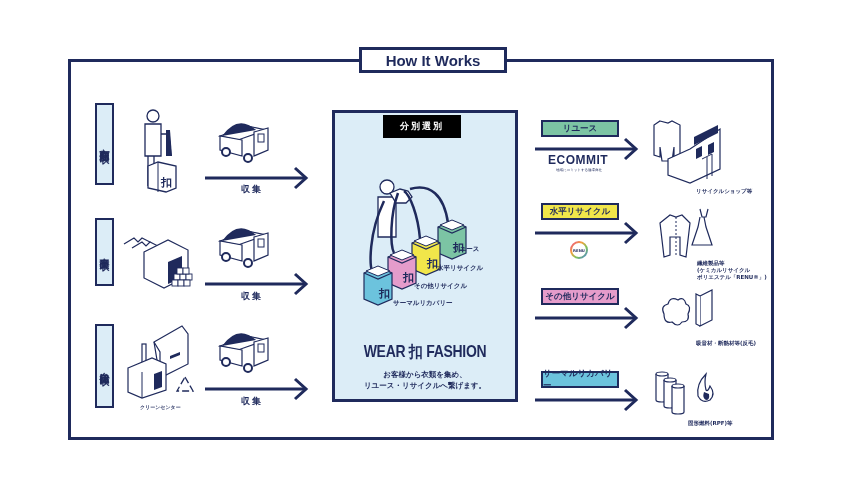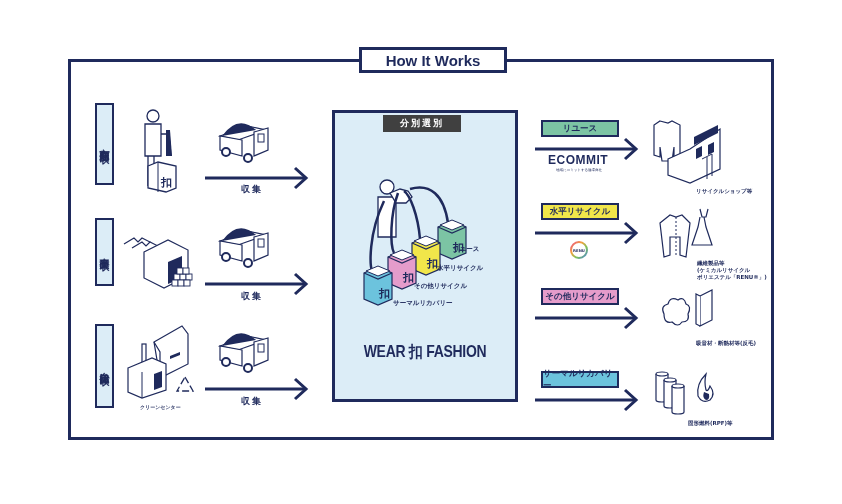--- a/index.html
+++ b/index.html
@@ -2,21 +2,21 @@
 <html><head>
 <meta charset="utf-8">
 <style>
   html, body { margin:0; padding:0; background:#ffffff; }
   body { width:842px; height:504px; position:relative; overflow:hidden; font-family:"DejaVu Sans", sans-serif; color:#1f2a5c; }
   .frame { position:absolute; left:68px; top:59px; width:706px; height:381px; border:3px solid #1f2a5c; box-sizing:border-box; }
   .title-box { position:absolute; left:359px; top:47px; width:148px; height:26px; background:#fff; border:3px solid #1f2a5c; box-sizing:border-box; display:flex; align-items:center; justify-content:center; font-family:"Liberation Sans", sans-serif; font-weight:bold; font-size:15px; color:#1f2a5c; }
   .source-label { position:absolute; left:95px; width:19px; background:#dcedf7; border:2px solid #1f2a5c; box-sizing:border-box; display:flex; flex-direction:column; align-items:center; justify-content:center; font-size:10px; font-weight:bold; line-height:15px; color:#1f2a5c; }
   .collect-label { position:absolute; font-size:9px; font-weight:bold; color:#1f2a5c; letter-spacing:2px;text-align:center; }
   .center-panel { position:absolute; left:332px; top:110px; width:186px; height:292px; background:#dcedf7; border:3px solid #1f2a5c; box-sizing:border-box; }
-  .center-tag { position:absolute; left:383px; top:115px; width:78px; height:17px; background:#404040; color:#fff; font-size:9px; font-weight:bold; display:flex; align-items:center; justify-content:center; letter-spacing:2px; }
+  .center-tag { position:absolute; left:383px; top:115px; width:78px; height:23px; background:#000000; color:#fff; font-size:9px; font-weight:bold; display:flex; align-items:center; justify-content:center; letter-spacing:2px; }
   .brand { position:absolute; left:332px; top:343px; width:186px; text-align:center; font-family:"Liberation Sans", sans-serif; font-weight:bold; font-size:14px; color:#1f2a5c; letter-spacing:-0.3px; transform:scaleY(1.15); }
   .tagline { position:absolute; left:332px; top:369px; width:186px; text-align:center; font-size:7.5px; font-weight:bold; line-height:11px; color:#1f2a5c; }
   .bin-label { position:absolute; font-size:6.5px; font-weight:bold; color:#1f2a5c; white-space:nowrap; }
   .cat-box { position:absolute; left:541px; width:78px; height:17px; border:2px solid #1f2a5c; box-sizing:border-box; display:flex; align-items:center; justify-content:center; font-size:8.5px; font-weight:bold; color:#1f2a5c; }
   .dest-label { position:absolute; font-size:5.5px; font-weight:bold; color:#1f2a5c; white-space:nowrap; line-height:7px; }
   .ecommit { position:absolute; left:548px; top:153px; font-family:"Liberation Sans", sans-serif; font-weight:bold; font-size:12px; color:#1f2a5c; letter-spacing:0.5px; }
   .ecommit-sub { position:absolute; left:556px; top:168px; font-size:3.5px; color:#1f2a5c; }
   svg { position:absolute; overflow:visible; }
 </style>
 </head>
@@ -160,20 +160,22 @@
     <text x="19" y="122" font-size="11" font-weight="bold" fill="#1f2a5c">扣</text>
   </g>
 </svg>
 <div class="bin-label" style="left:453px;top:245px;">リユース</div>
 <div class="bin-label" style="left:437px;top:264px;">水平リサイクル</div>
 <div class="bin-label" style="left:414px;top:282px;">その他リサイクル</div>
 <div class="bin-label" style="left:393px;top:299px;">サーマルリカバリー</div>
 
 <div class="brand">WEAR 扣 FASHION</div>
 <div class="tagline">
+  <div>お客様から衣類を集め、</div>
+  <div>リユース・リサイクルへ繋げます。</div>
 </div>
 
 <div class="cat-box" style="top:120px;background:#7cc4a4;">リユース</div>
 <svg style="left:535px;top:137px;" width="104" height="24" viewBox="0 0 104 24">
   <line x1="0" y1="12" x2="100" y2="12" stroke="#1f2a5c" stroke-width="3"></line>
   <polyline points="90,2 101,12 90,22" fill="none" stroke="#1f2a5c" stroke-width="3"></polyline>
 </svg>
 <div class="ecommit">ECOMMIT</div>
 <div class="ecommit-sub">地域にコミットする循環商社</div>
 <svg style="left:652px;top:117px;" width="70" height="70" viewBox="0 0 70 70">

